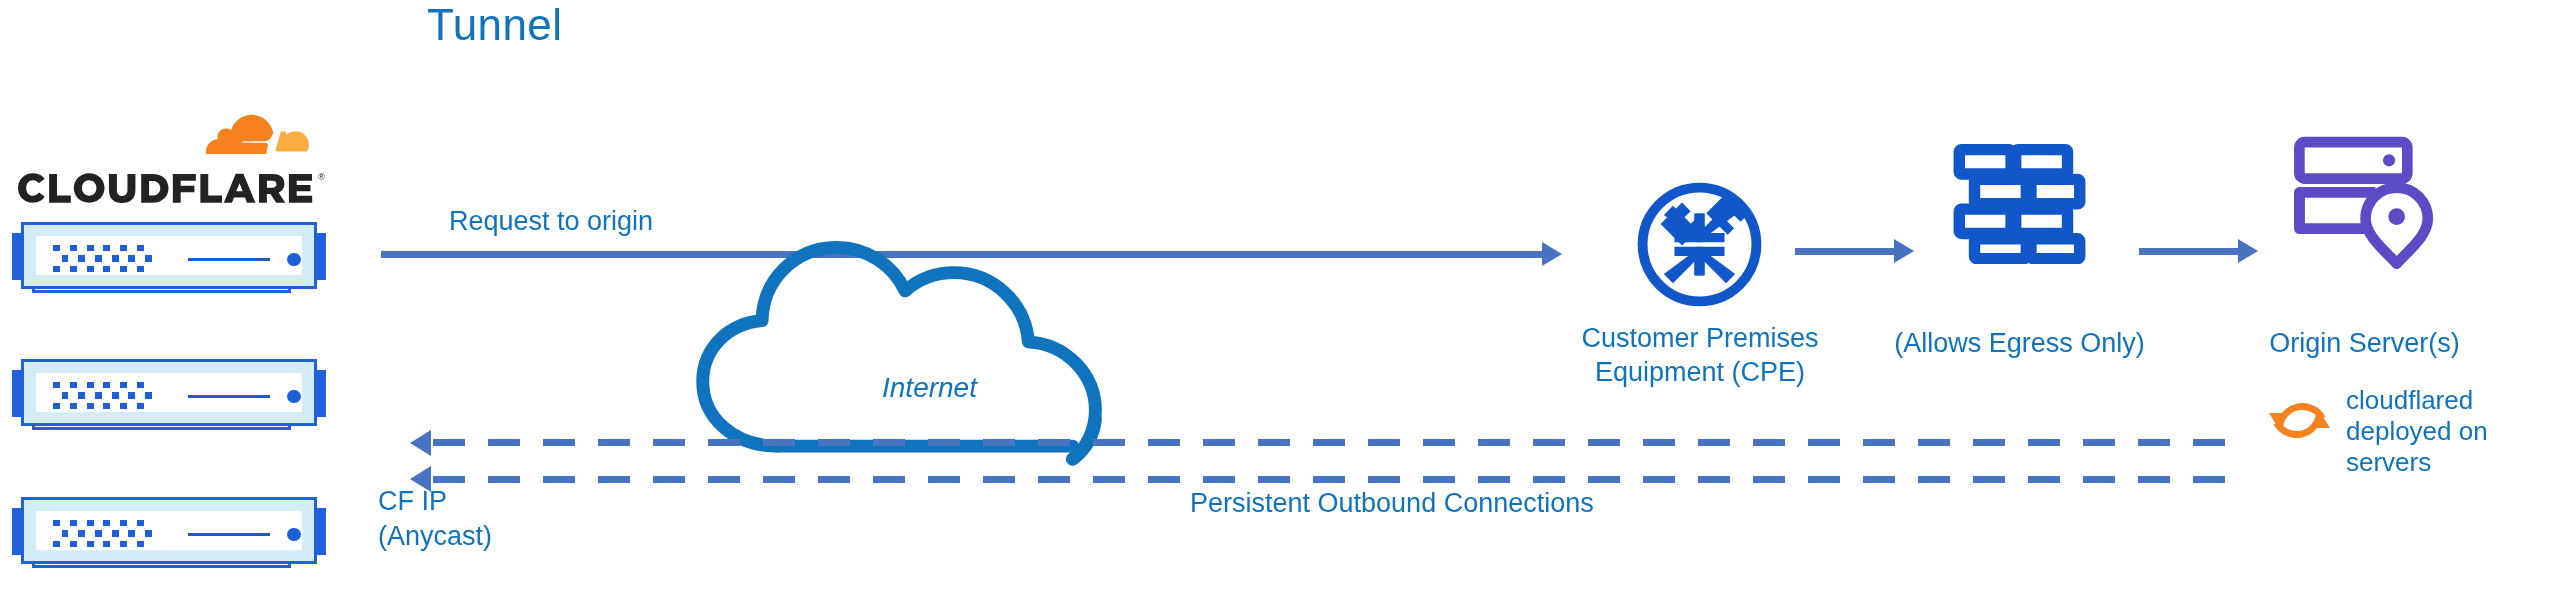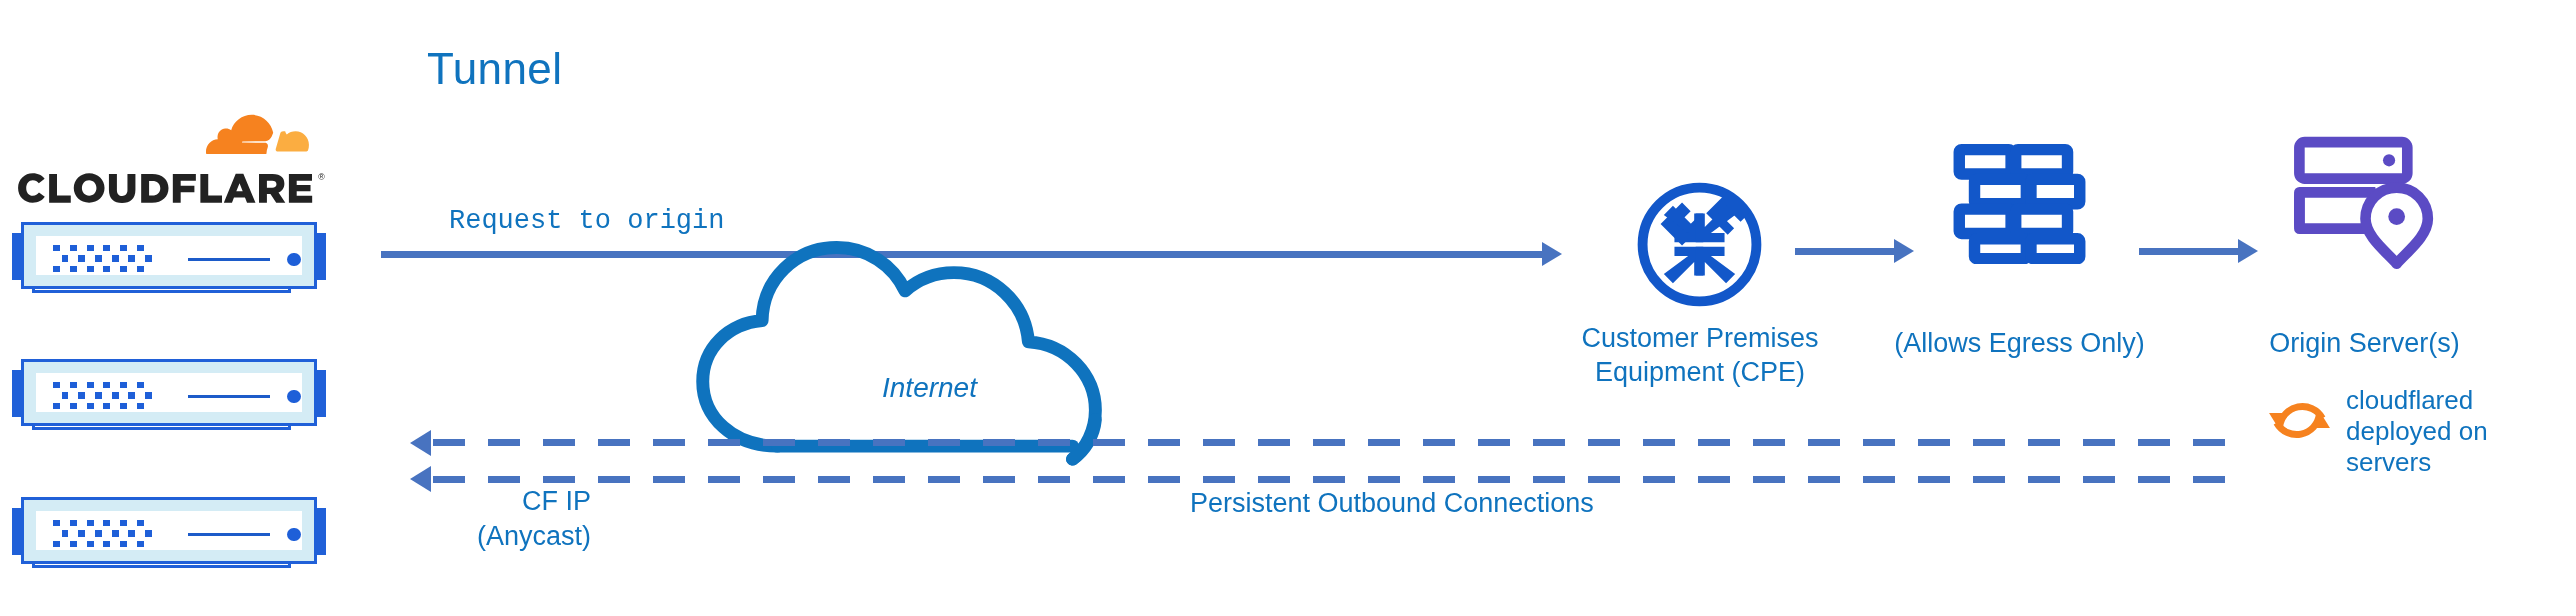--- a/index.html
+++ b/index.html
@@ -22,21 +22,20 @@
   .abs { position: absolute; }
 
   
   #title {
     left: 427px;
     top: 0px;
     font-size: 44px;
     color: #0F73BE;
     letter-spacing: 0.4px;
     white-space: nowrap;
-    margin-top: 44px;
   }
 
   
   #cf-logo {
     left: 13.7px;
     top: 107px;
     width: 320px;
     height: 99px;
   }
   #cf-logo-mark {
@@ -179,23 +178,23 @@
   #origin-icon   { left: 2293px; top: 136px; width: 145px; height: 133px; }
   #sync-icon     { left: 2266px; top: 387px; width: 67px; height: 67px; }
 
   
   #cpe-label      { left: 1536px; top: 321px; width: 328px; }
   #firewall-label { left: 1871px; top: 326px; width: 297px; }
   #origin-label   { left: 2236px; top: 326px; width: 257px; }
   #cfd-label      { left: 2346px; top: 385px; width: 221px;
                     font-size: 26px; line-height: 31px; white-space: normal; }
   #cfip-label     { left: 378px; top: 484px; width: 213px;
-                    white-space: normal; line-height: 35px; text-align: right; }
+                    white-space: normal; line-height: 35px; }
   #pob-label      { left: 1190px; top: 486px; width: 579px; }
-  #req-label      { left: 449px; top: 204px; width: 320px; font-family: Liberation Mono, monospace; }
+  #req-label      { left: 449px; top: 204px; width: 320px; }
 </style>
 </head>
 <body>
 
 <div id="canvas">
 
   <div class="abs" id="title">Tunnel</div>
 
   <div class="abs" id="cf-logo">
     <svg id="cf-logo-mark" viewBox="0 0 256 116" xmlns="http://www.w3.org/2000/svg">

